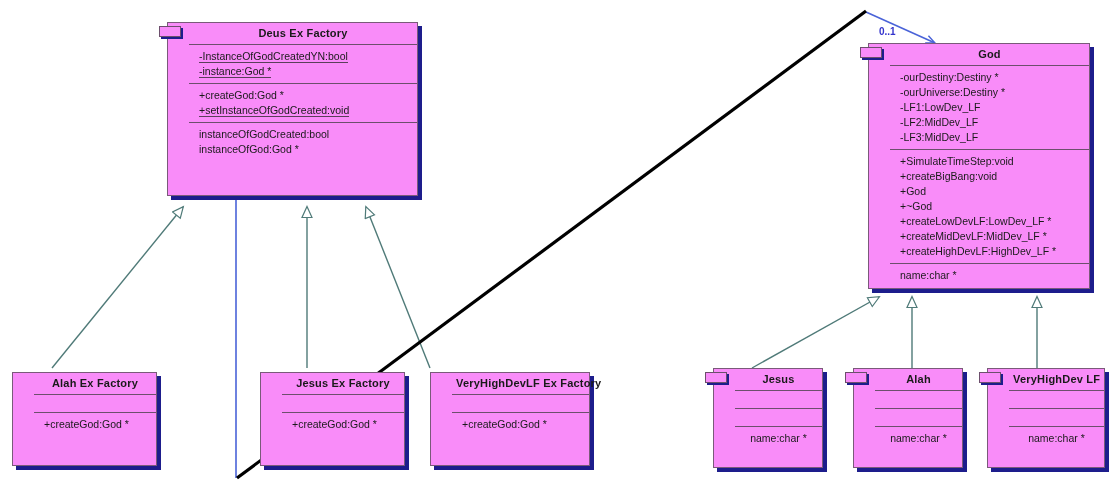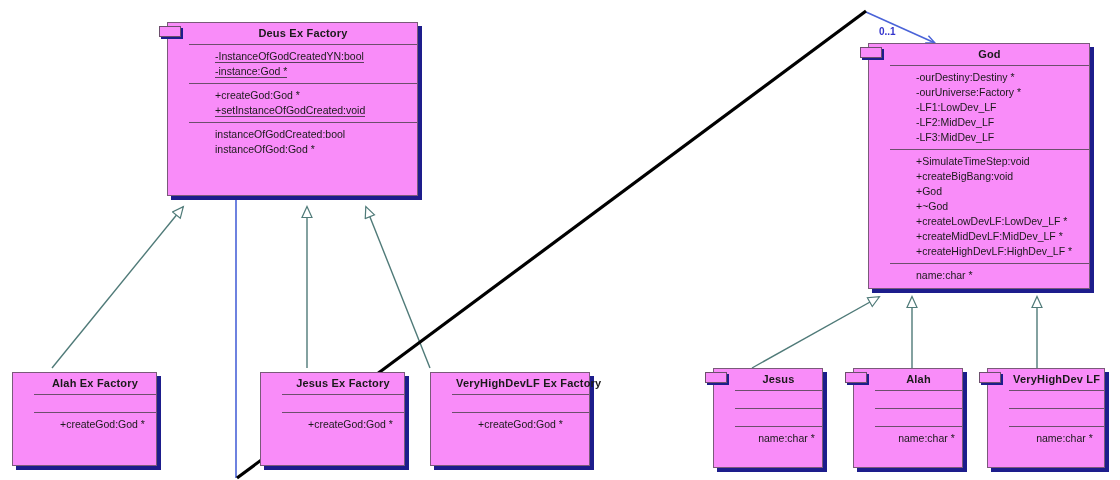--- a/index.html
+++ b/index.html
@@ -62,21 +62,20 @@
   .compartment.empty-small {
     height: 17px;
     padding: 0;
   }
   .compartment .row {
     font-size: 10.5px;
     color: #1a1a1a;
     padding: 1px 0 1px 10px;
     white-space: nowrap;
     line-height: 13px;
-    margin-left: 16px;
   }
   .compartment .row.underline span.txt {
     border-bottom: 1px solid #5a3f5a;
   }
   .compartment .row.center {
     text-align: center;
     padding-left: 0;
   }
 
   
@@ -171,21 +170,21 @@
 
   <div class="uml-class" style="left:868px; top:43px; width:222px; height:246px;">
     <div class="tab"></div>
     <div class="title">God</div>
 
     <div class="compartment">
       <div class="row">
         <span class="txt">-ourDestiny:Destiny *</span>
       </div>
       <div class="row">
-        <span class="txt">-ourUniverse:Factory *</span>
+        <span class="txt">-ourUniverse:Destiny *</span>
       </div>
       <div class="row">
         <span class="txt">-LF1:LowDev_LF</span>
       </div>
       <div class="row">
         <span class="txt">-LF2:MidDev_LF</span>
       </div>
       <div class="row">
         <span class="txt">-LF3:MidDev_LF</span>
       </div>

